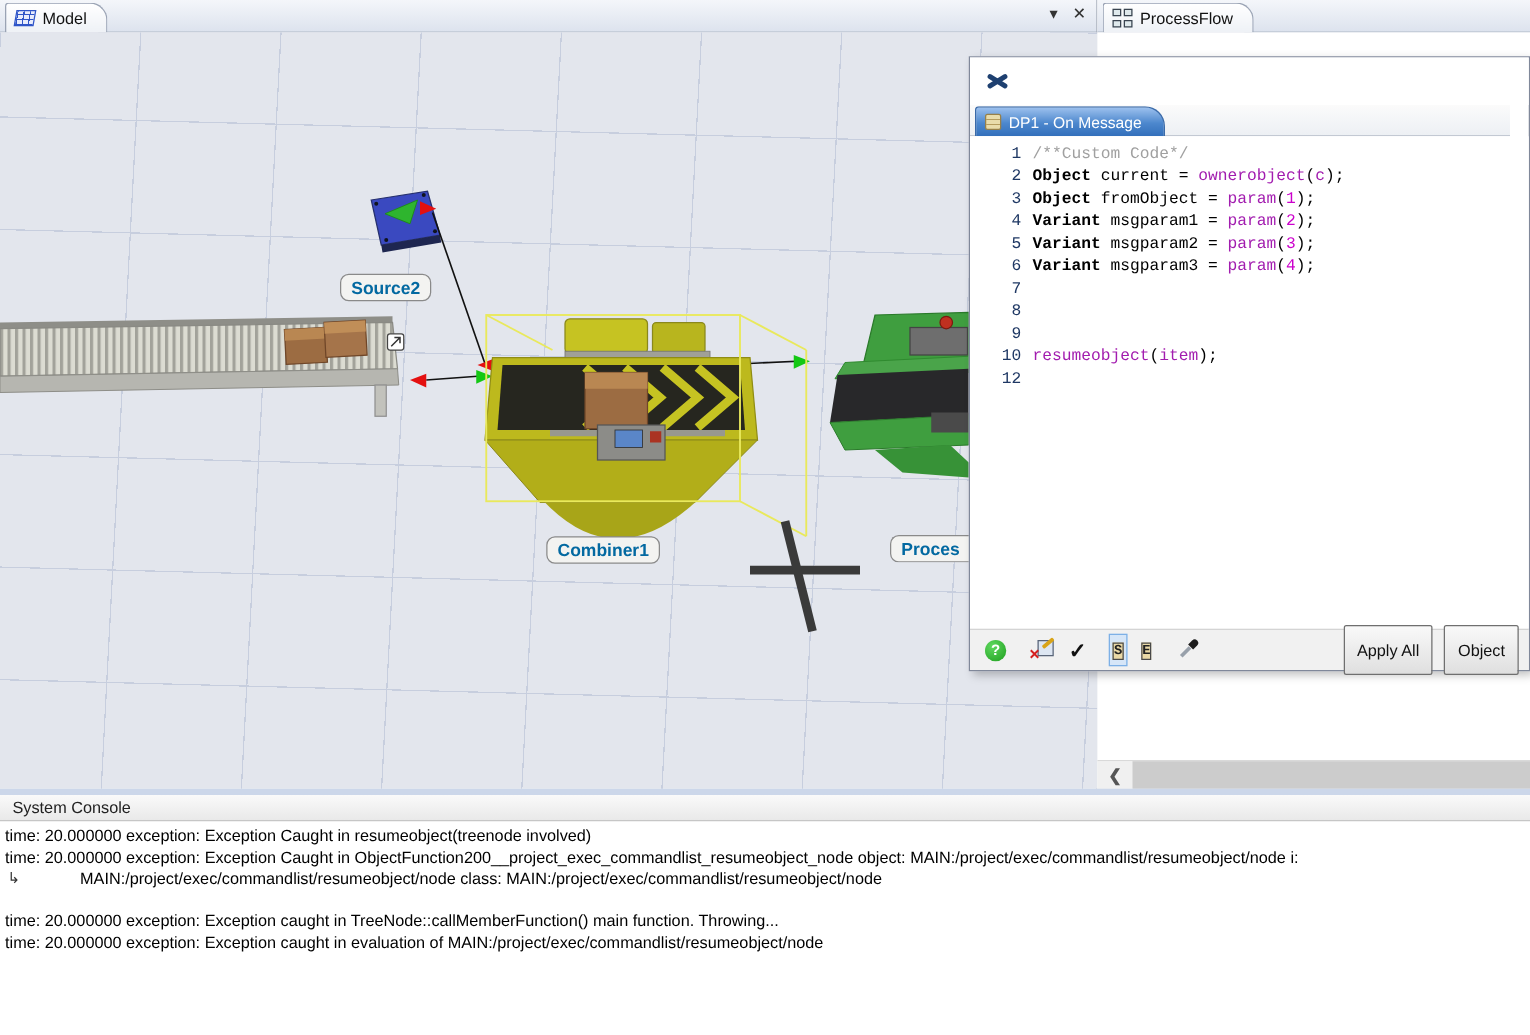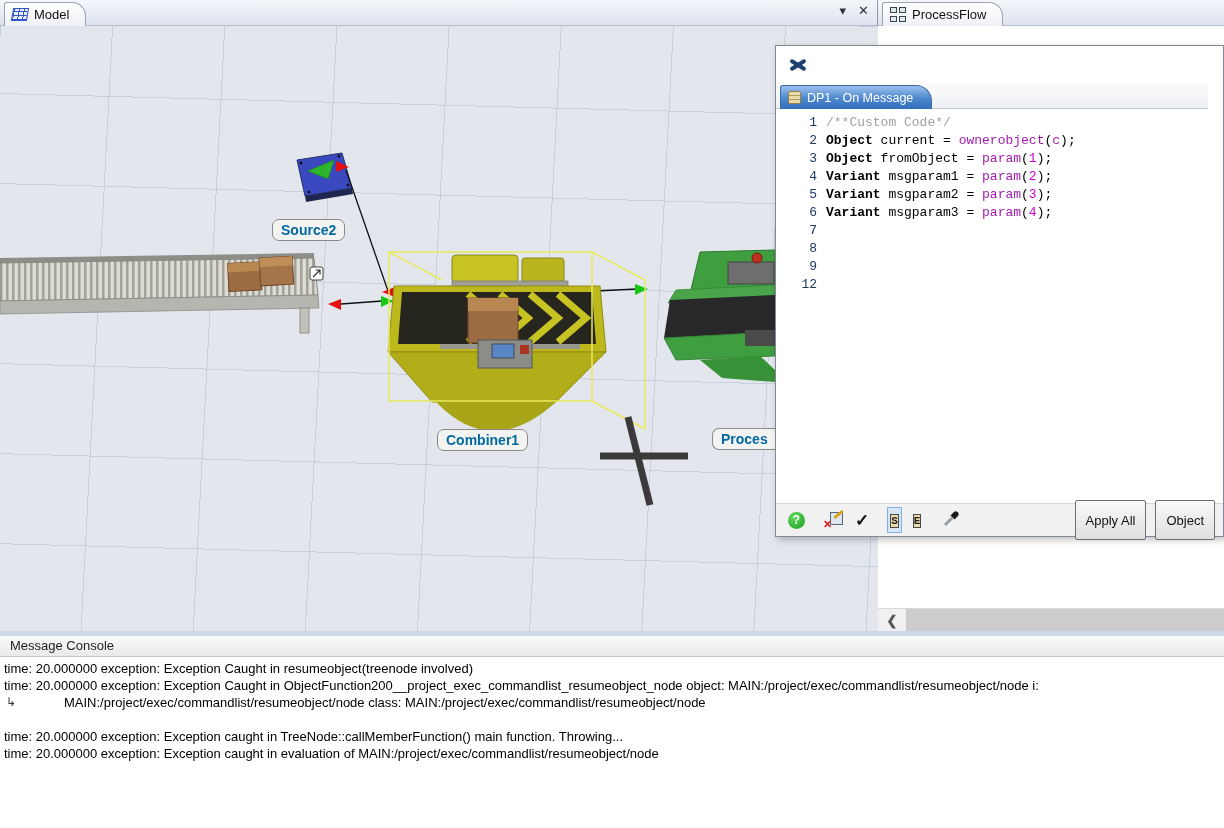--- a/index.html
+++ b/index.html
@@ -282,20 +282,21 @@
       <div>
           <div class="code-line"><span class="ln">1</span><span class="code"><span class="seg-cm">/**Custom Code*/</span></span></div>
           <div class="code-line"><span class="ln">2</span><span class="code"><span class="seg-kw">Object</span><span class="seg-pl"> current = </span><span class="seg-fn">ownerobject</span><span class="seg-pl">(</span><span class="seg-fn">c</span><span class="seg-pl">);</span></span></div>
           <div class="code-line"><span class="ln">3</span><span class="code"><span class="seg-kw">Object</span><span class="seg-pl"> fromObject = </span><span class="seg-fn">param</span><span class="seg-pl">(</span><span class="seg-num">1</span><span class="seg-pl">);</span></span></div>
           <div class="code-line"><span class="ln">4</span><span class="code"><span class="seg-kw">Variant</span><span class="seg-pl"> msgparam1 = </span><span class="seg-fn">param</span><span class="seg-pl">(</span><span class="seg-num">2</span><span class="seg-pl">);</span></span></div>
           <div class="code-line"><span class="ln">5</span><span class="code"><span class="seg-kw">Variant</span><span class="seg-pl"> msgparam2 = </span><span class="seg-fn">param</span><span class="seg-pl">(</span><span class="seg-num">3</span><span class="seg-pl">);</span></span></div>
           <div class="code-line"><span class="ln">6</span><span class="code"><span class="seg-kw">Variant</span><span class="seg-pl"> msgparam3 = </span><span class="seg-fn">param</span><span class="seg-pl">(</span><span class="seg-num">4</span><span class="seg-pl">);</span></span></div>
           <div class="code-line"><span class="ln">7</span><span class="code"></span></div>
           <div class="code-line"><span class="ln">8</span><span class="code"></span></div>
           <div class="code-line"><span class="ln">9</span><span class="code"></span></div>
+          <div class="code-line"><span class="ln">10</span><span class="code"><span class="seg-fn">resumeobject</span><span class="seg-pl">(</span><span class="seg-fn">item</span><span class="seg-pl">);</span></span></div>
           <div class="code-line"><span class="ln">12</span><span class="code"></span></div>
         </div>
     </div>
 
     <div class="popup-footer">
       <span class="help-icon">?</span>
       <span class="template-icon">
         <span class="page"></span>
           <span class="xmark">✕</span>
           <span class="pencil"></span>
@@ -313,21 +314,21 @@
           <path d="M8.5,7.5 l4,4 l3.2,-3.2 a2.6,2.6 0 0 0 -4,-4 z" fill="#1c1c1c"></path>
         </svg>
       </span>
       <span class="btn btn-apply-all">Apply All</span>
       <span class="btn btn-apply">Object</span>
     </div>
   </div>
 
   <div class="blue-strip"></div>
   <div class="console">
-    <div class="console-header">Message Console</div>
+    <div class="console-header">System Console</div>
     <div class="console-body">
         <div class="console-line"><span>time: 20.000000 exception: Exception Caught in resumeobject(treenode involved)</span></div>
         <div class="console-line"><span>time: 20.000000 exception: Exception Caught in ObjectFunction200__project_exec_commandlist_resumeobject_node object: MAIN:/project/exec/commandlist/resumeobject/node i:</span></div>
         <div class="console-line wrapline"><span class="wrap-glyph">↳</span><span>MAIN:/project/exec/commandlist/resumeobject/node class: MAIN:/project/exec/commandlist/resumeobject/node</span></div>
         <div class="console-line"><span></span></div>
         <div class="console-line"><span>time: 20.000000 exception: Exception caught in TreeNode::callMemberFunction() main function. Throwing...</span></div>
         <div class="console-line"><span>time: 20.000000 exception: Exception caught in evaluation of MAIN:/project/exec/commandlist/resumeobject/node</span></div>
       </div>
   </div>
 

